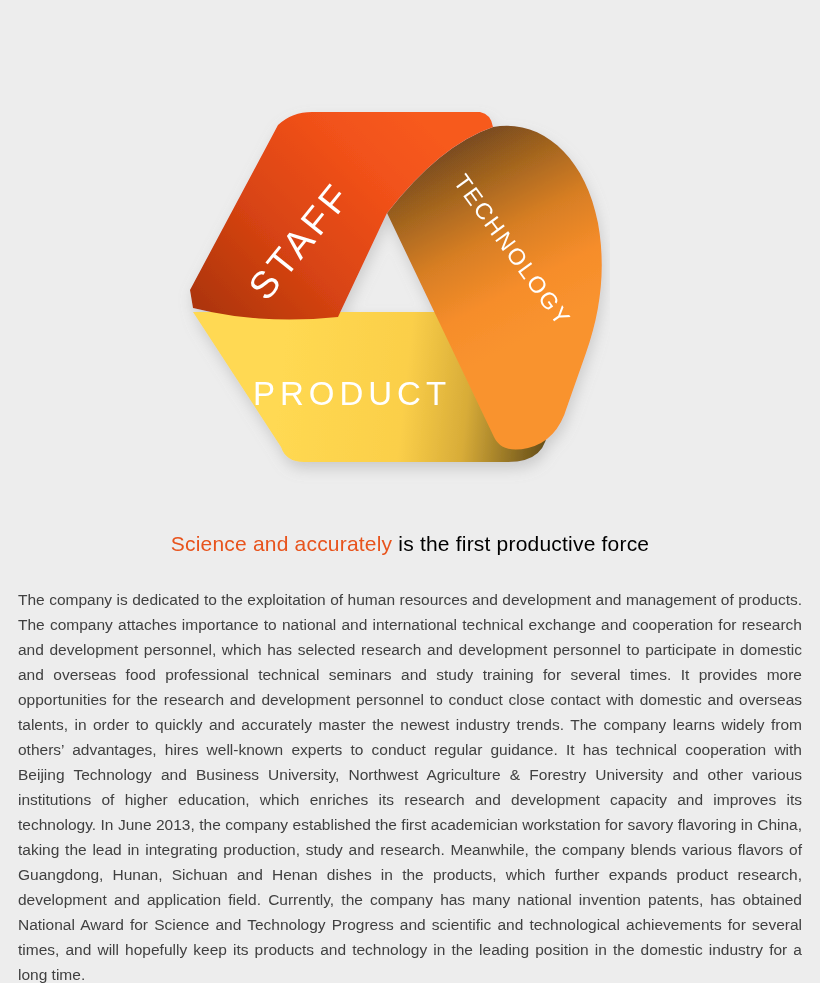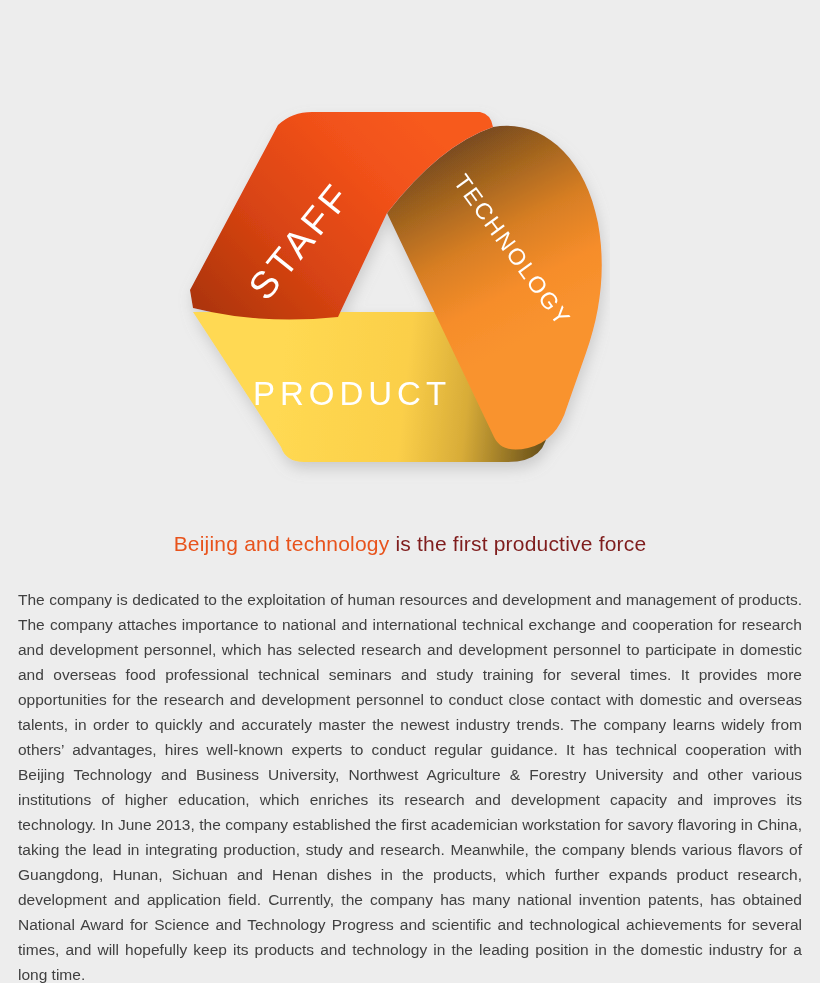--- a/index.html
+++ b/index.html
@@ -32,21 +32,21 @@
     top:529px;
     left:0;
     width:100%;
     text-align:center;
     font-size:21px;
     line-height:30px;
     font-weight:400;
     letter-spacing:0.2px;
   }
   .heading .hl{color:#E8531C;}
-  .heading .rest{color:#7f1d1d;}
+  .heading .rest{color:#000000;}
   .body-copy{
     position:absolute;
     top:571px;
     left:18px;
     width:784px;
     font-size:15.5px;
     line-height:25px;
     color:#404040;
     text-align:justify;
     text-justify:inter-word;
@@ -96,18 +96,18 @@
     </g>
 
     <text class="ribbon-label" transform="translate(200,164) rotate(-51)" text-anchor="middle" font-size="38" style="letter-spacing:4px">STAFF</text>
 
     <text class="ribbon-label" transform="translate(396,170) rotate(54)" text-anchor="middle" font-size="23" style="letter-spacing:2px">TECHNOLOGY</text>
 
     <text class="ribbon-label" x="242" y="320" text-anchor="middle" font-size="33" style="letter-spacing:5px">PRODUCT</text>
   </svg>
 
   <div class="heading">
-    <span class="hl">Beijing and technology</span><span class="rest"> is the first productive force</span>
+    <span class="hl">Science and accurately</span><span class="rest"> is the first productive force</span>
   </div>
 
   <p class="body-copy">The company is dedicated to the exploitation of human resources and development and management of products. The company attaches importance to national and international technical exchange and cooperation for research and development personnel, which has selected research and development personnel to participate in domestic and overseas food professional technical seminars and study training for several times. It provides more opportunities for the research and development personnel to conduct close contact with domestic and overseas talents, in order to quickly and accurately master the newest industry trends. The company learns widely from others’ advantages, hires well-known experts to conduct regular guidance. It has technical cooperation with Beijing Technology and Business University, Northwest Agriculture &amp; Forestry University and other various institutions of higher education, which enriches its research and development capacity and improves its technology. In June 2013, the company established the first academician workstation for savory flavoring in China, taking the lead in integrating production, study and research. Meanwhile, the company blends various flavors of Guangdong, Hunan, Sichuan and Henan dishes in the products, which further expands product research, development and application field. Currently, the company has many national invention patents, has obtained National Award for Science and Technology Progress and scientific and technological achievements for several times, and will hopefully keep its products and technology in the leading position in the domestic industry for a long time.</p>
 
 </div>
 
 </body></html>

